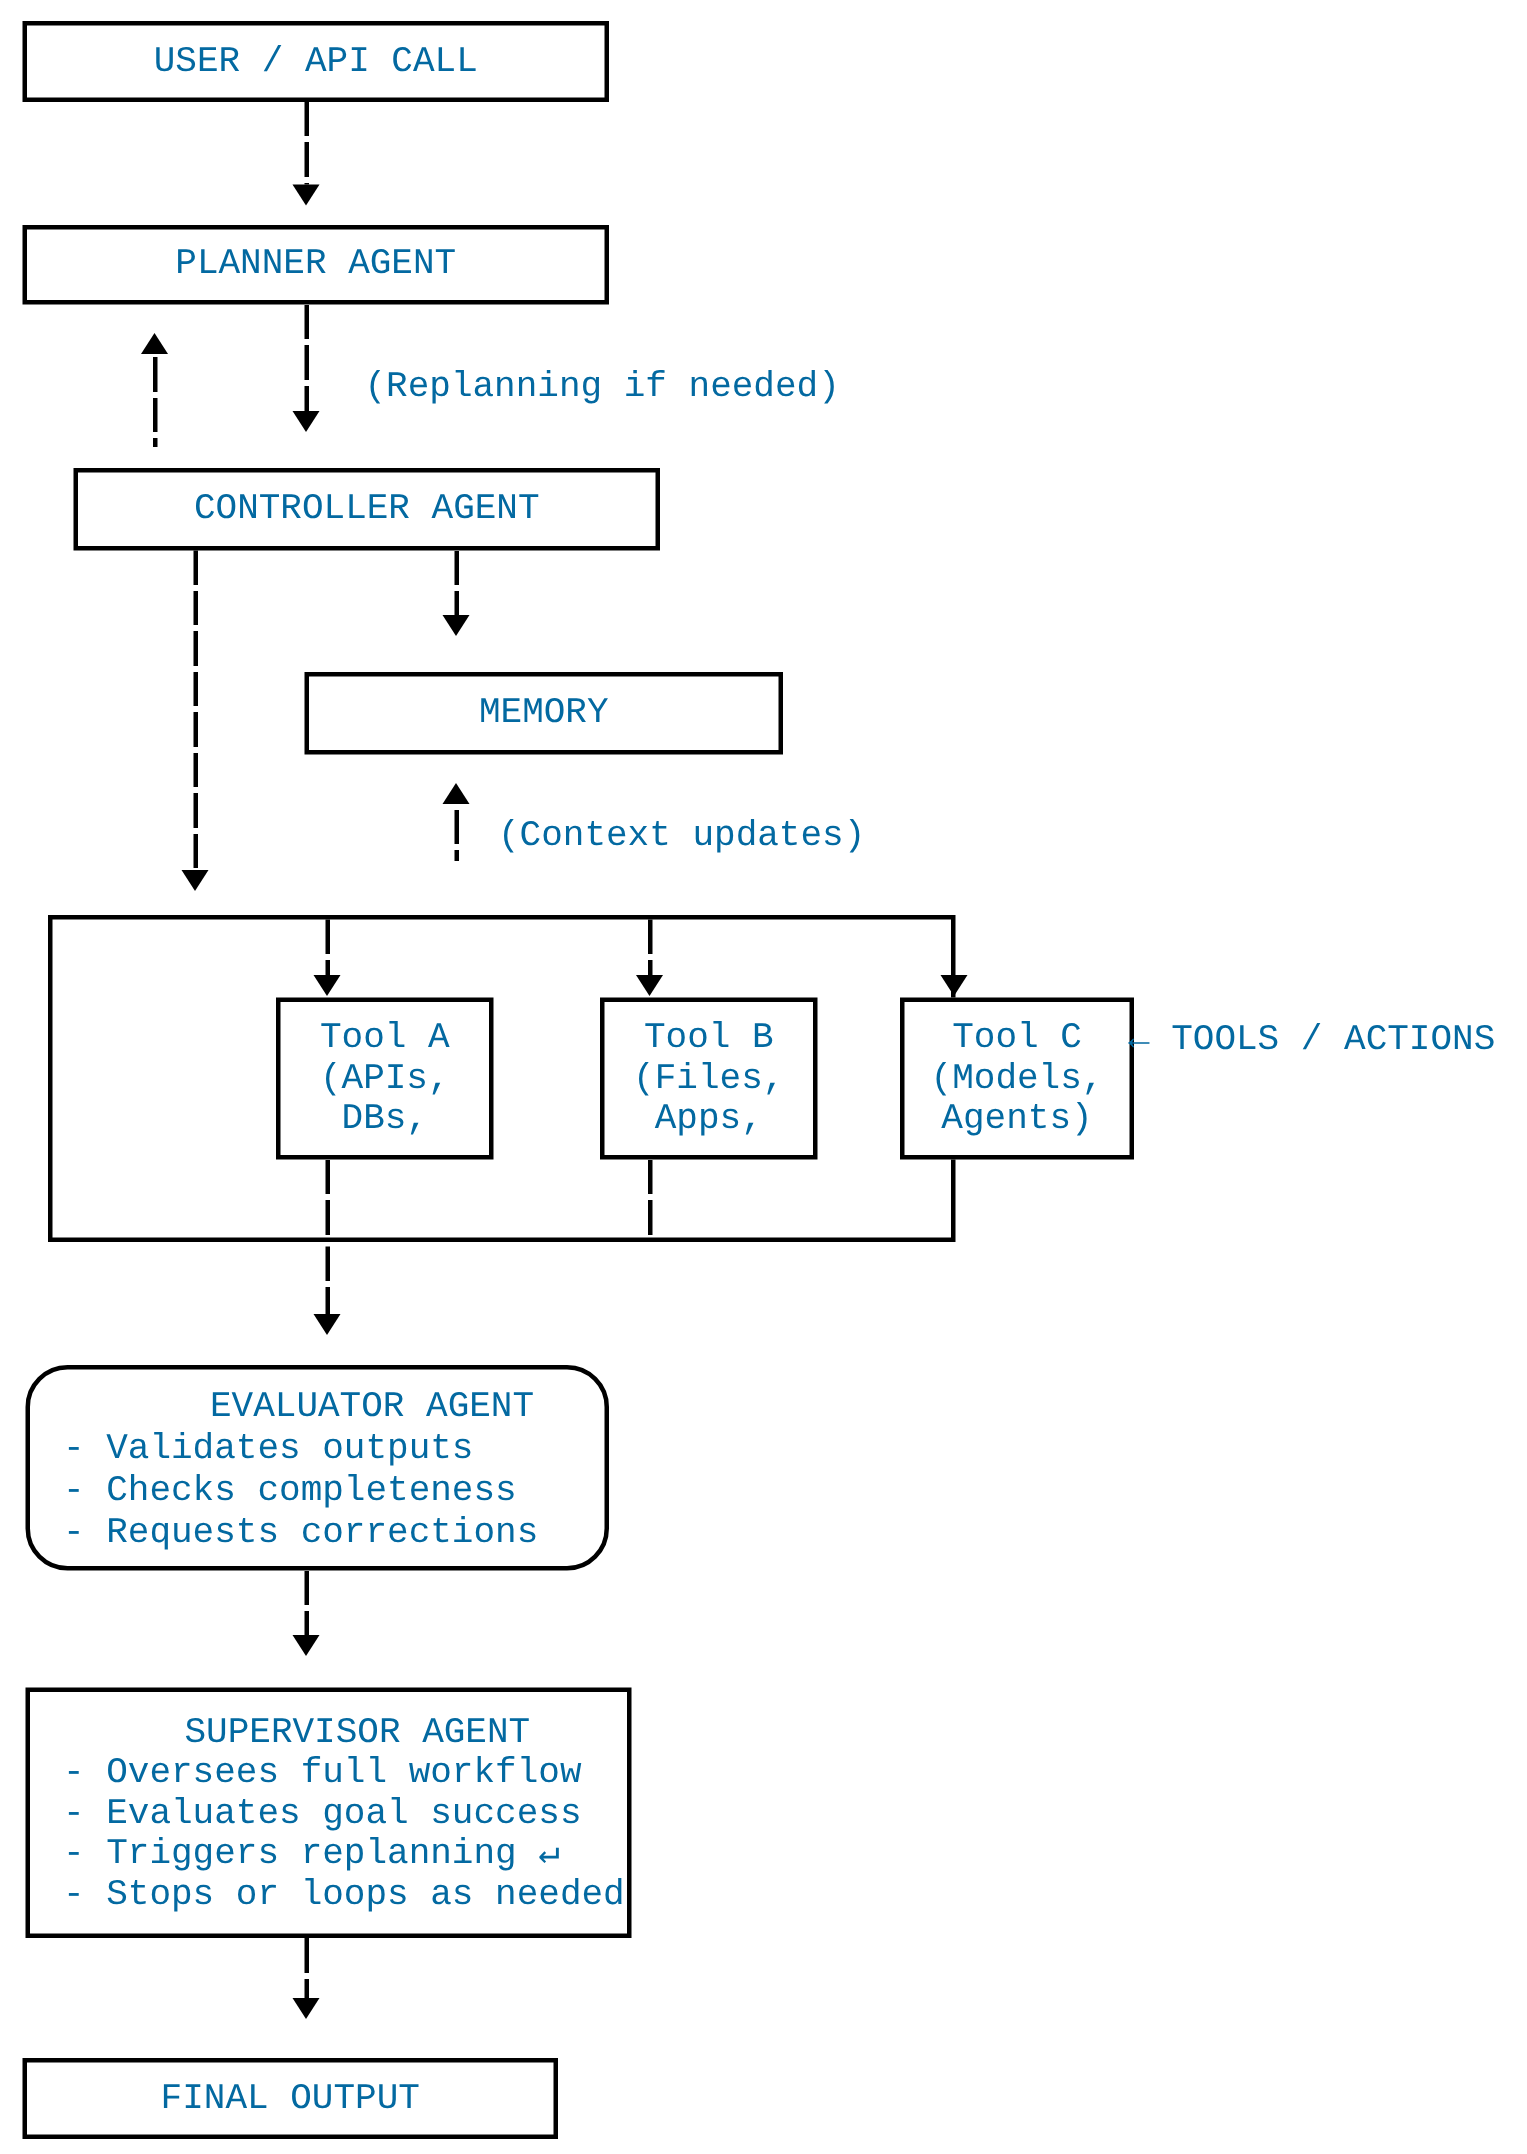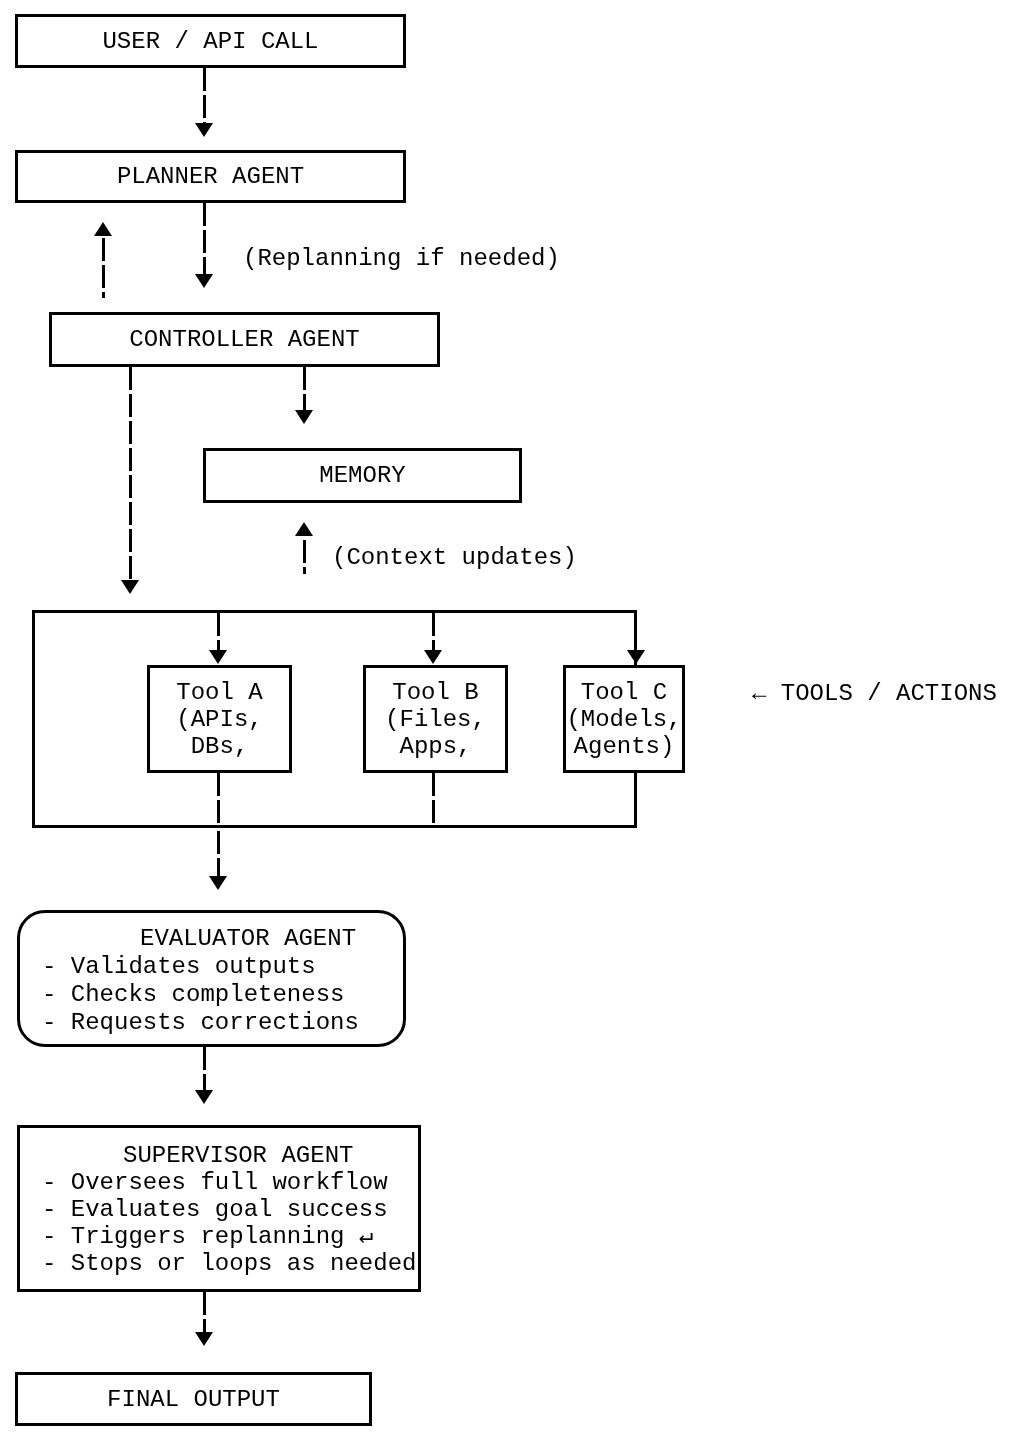--- a/index.html
+++ b/index.html
@@ -1,17 +1,17 @@
 <!DOCTYPE html>
 <html><head>
 <meta charset="utf-8">
 <style>
   html,body{margin:0;padding:0;background:#ffffff;}
   .canvas{
-    position:relative;width:1018px;height:1436px;background:#ffffff;color:#000000;
+    position:relative;width:1018px;height:1436px;background:#ffffff;color:#0369a1;
     font-family:"Liberation Mono","DejaVu Sans Mono",monospace;
     font-size:24px;overflow:hidden;
   }
   .box{
     position:absolute;border:3px solid #000;background:#ffffff;box-sizing:border-box;
   }
   .single{display:flex;align-items:center;justify-content:center;text-align:center;}
   .vline{
     position:absolute;width:3px;
     background-image:repeating-linear-gradient(to bottom,#000 0 23px,rgba(0,0,0,0) 23px 27px);
@@ -20,21 +20,21 @@
     position:absolute;width:0;height:0;
     border-left:9px solid transparent;border-right:9px solid transparent;
     border-top:14px solid #000;
   }
   .arrow-up{
     position:absolute;width:0;height:0;
     border-left:9px solid transparent;border-right:9px solid transparent;
     border-bottom:14px solid #000;
   }
   .flabel{position:absolute;line-height:27px;white-space:pre;}
-  .tool-box{padding-top:11px;}
+  .tool-box{padding-top:11px;margin-left:37px;}
   .tline{display:block;line-height:27px;text-align:center;white-space:pre;}
   .eval-box{padding-top:12px;border-radius:28px;}
   .erow{display:block;line-height:28px;padding-left:22px;white-space:pre;}
   .erow.title{padding-left:120px;}
   .sup-box{padding-top:14px;}
   .srow{display:block;line-height:27px;padding-left:22px;white-space:pre;}
   .srow.title{padding-left:103px;}
 </style>
 </head>
 <body>
@@ -92,21 +92,21 @@
     <span class="tline">(APIs,</span>
     <span class="tline">DBs,</span>
   </div>
 
   <div class="box tool-box" style="left:363px;top:665px;width:145px;height:108px;">
     <span class="tline">Tool B</span>
     <span class="tline">(Files,</span>
     <span class="tline">Apps,</span>
   </div>
 
-  <div class="box tool-box" style="left:563px;top:665px;width:122px;height:108px;">
+  <div class="box tool-box" style="left:563px;top:665px;width:156px;height:108px;">
     <span class="tline">Tool C</span>
     <span class="tline">(Models,</span>
     <span class="tline">Agents)</span>
   </div>
 
   <div class="vline" style="left:217px;top:773px;height:54px;"></div>
   <div class="vline" style="left:432px;top:773px;height:54px;"></div>
 
   <div class="flabel" style="left:752px;top:680px;">← TOOLS / ACTIONS</div>
 

